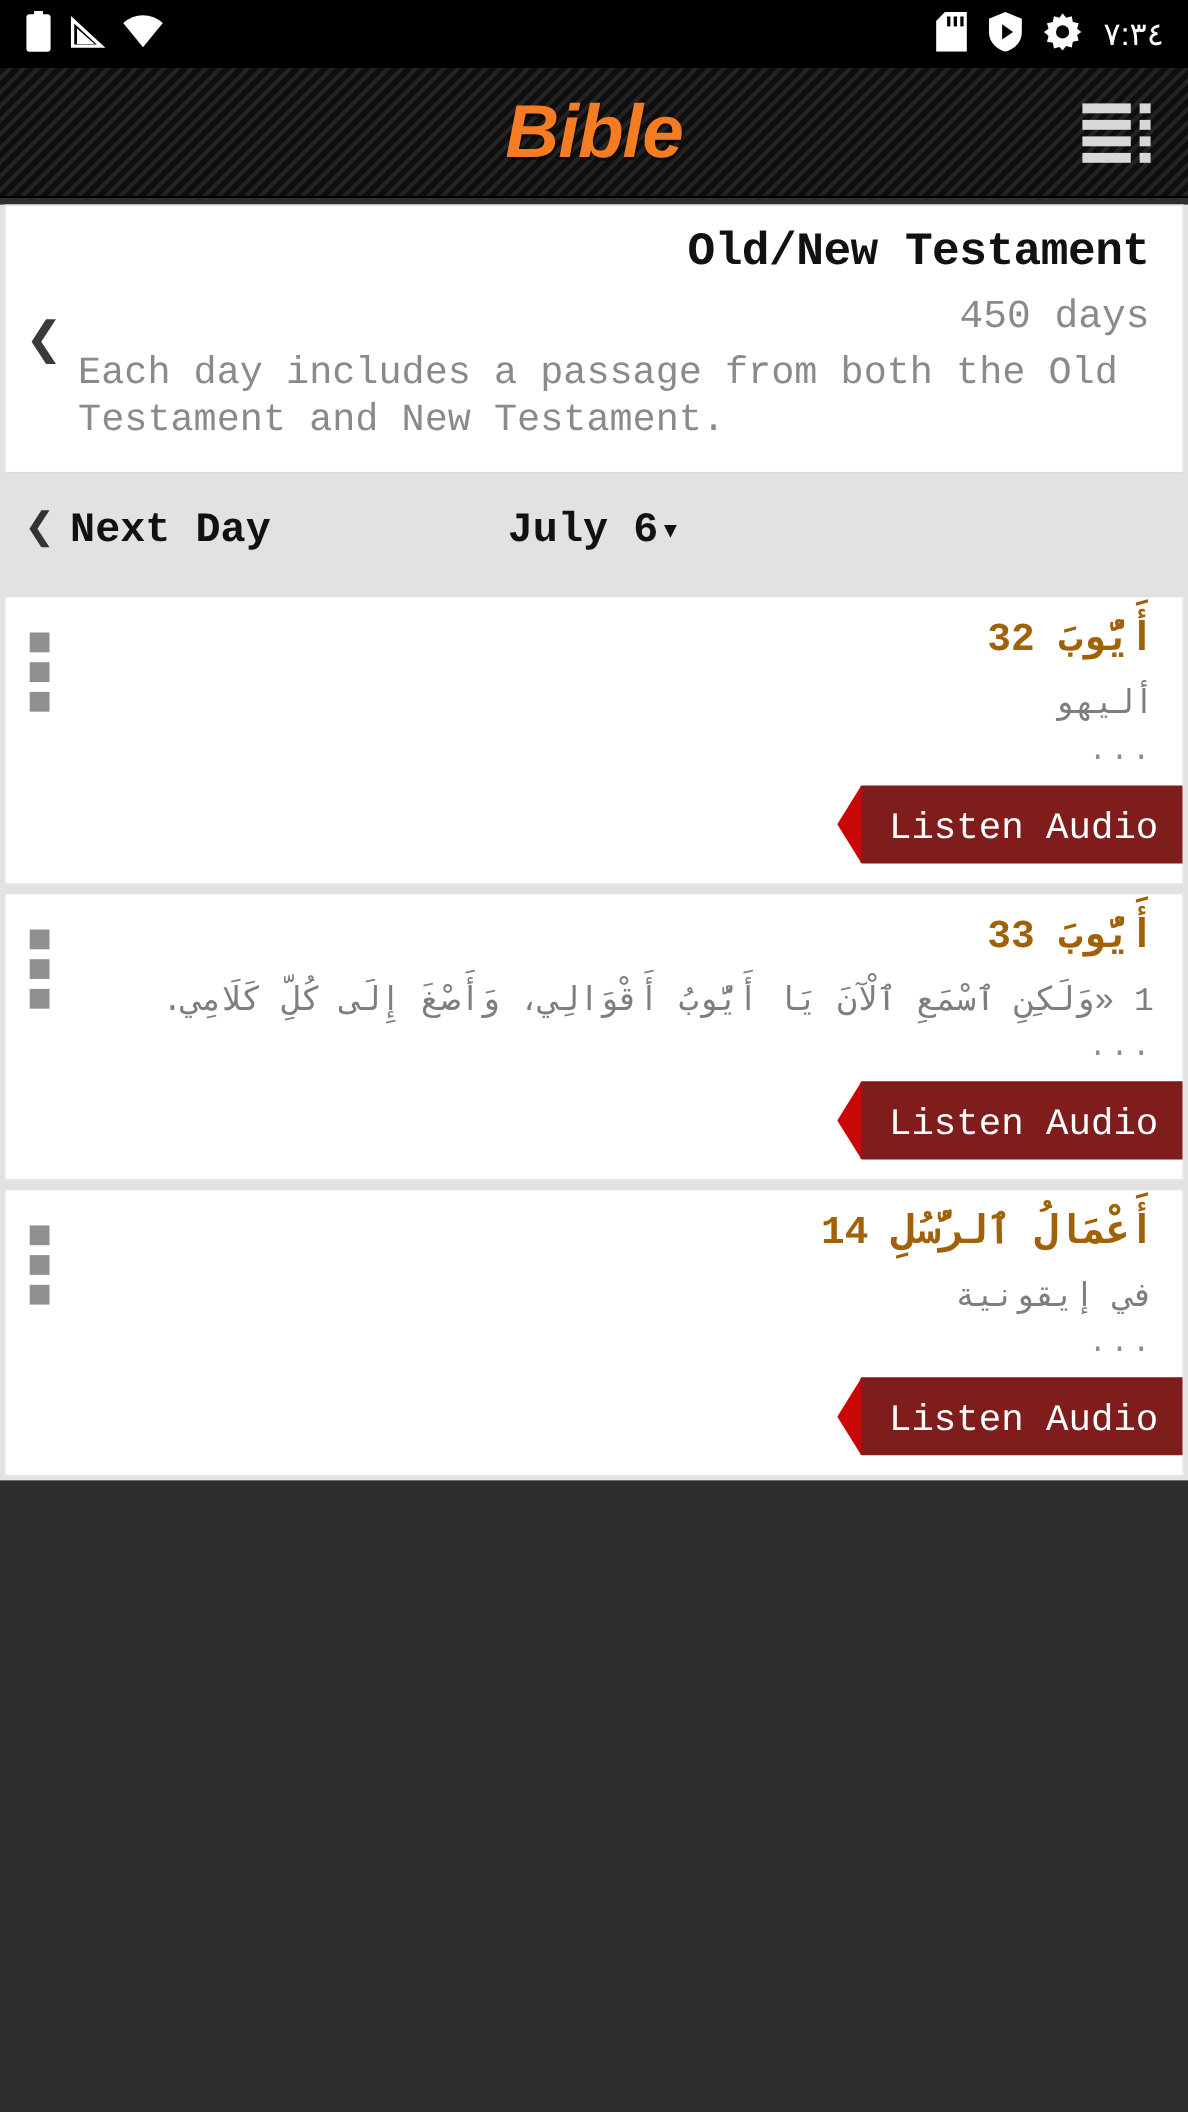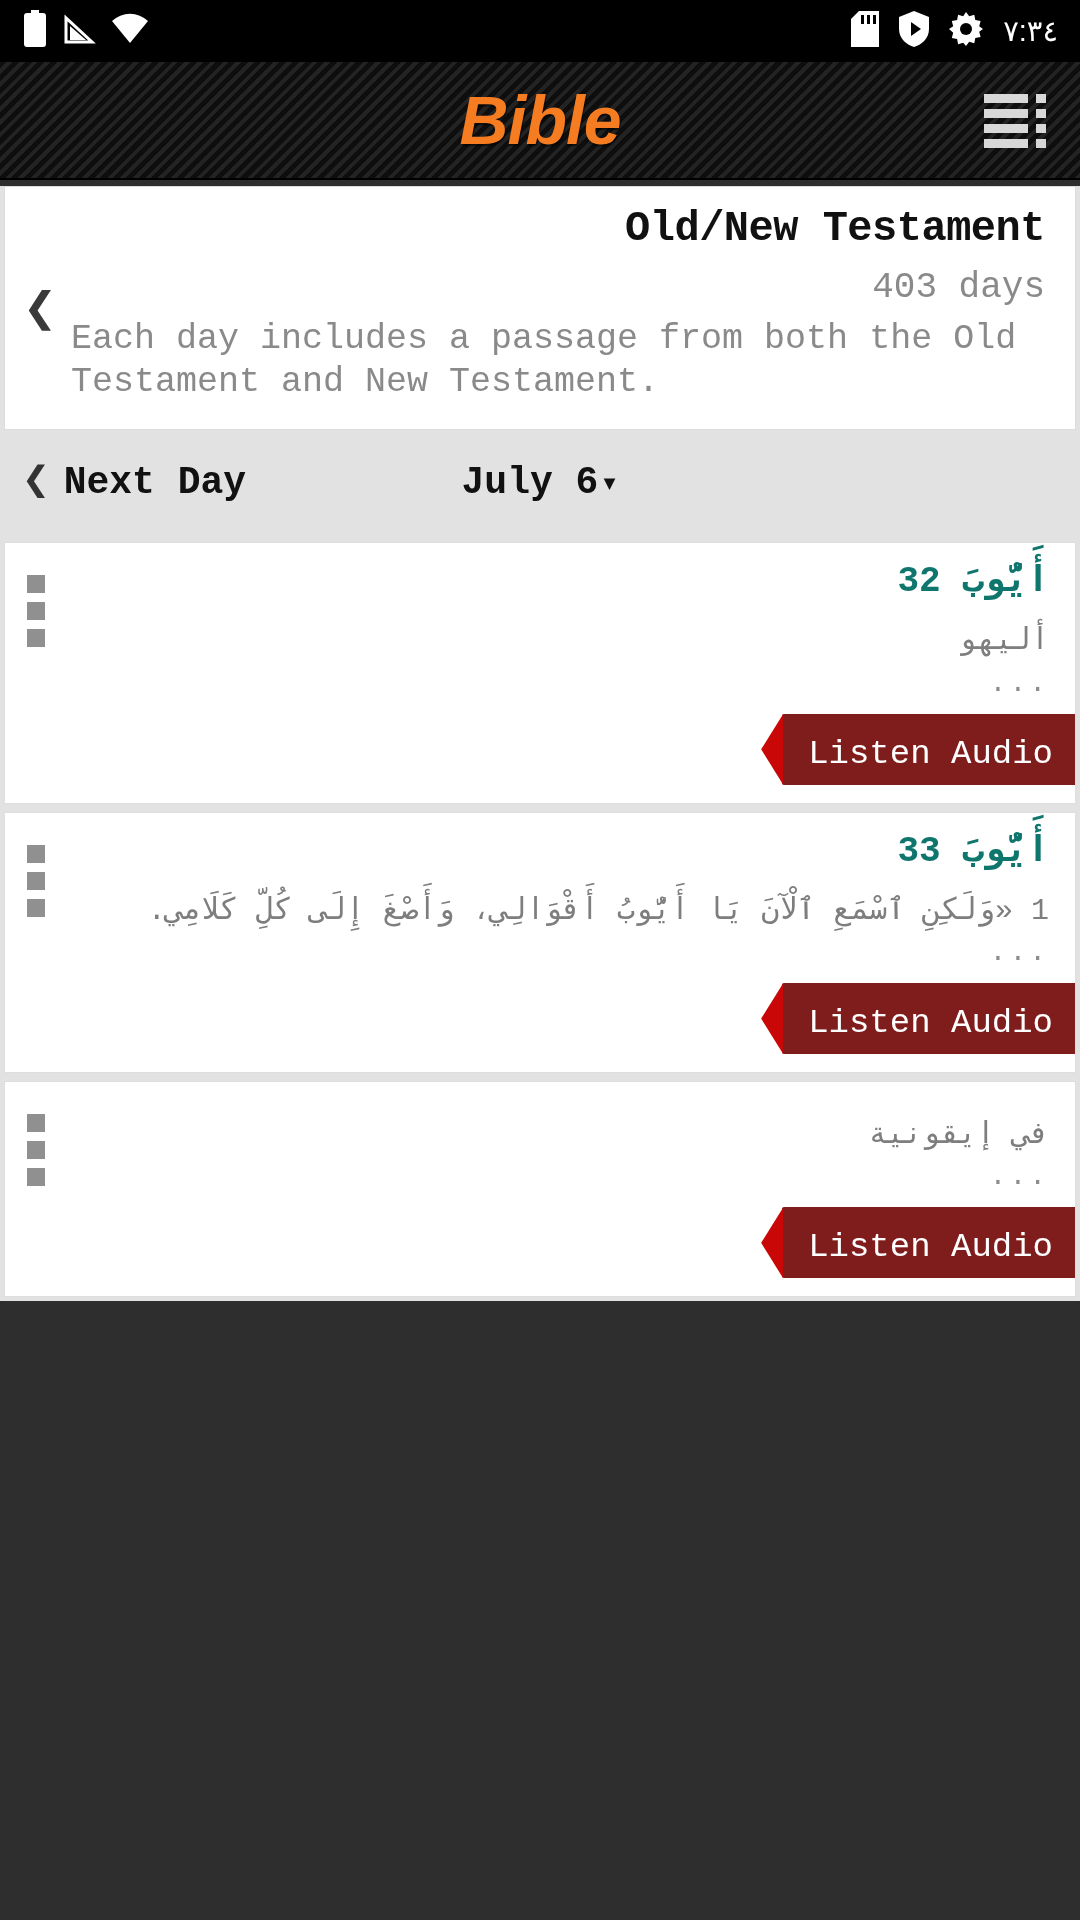--- a/index.html
+++ b/index.html
@@ -97,21 +97,21 @@
   .read-card {
     background: #fff; margin: 8px 4px 0 4px; border: 1px solid #dedede;
     position: relative; padding: 16px 26px 18px 26px; min-height: 196px;
   }
   .handle {
     position: absolute; left: 22px; top: 32px;
     display: flex; flex-direction: column; gap: 9px;
   }
   .handle i { display: block; width: 18px; height: 18px; background: #909090; }
   .read-title {
-    text-align: right; font-size: 36px; font-weight: bold; color: #0f766e;
+    text-align: right; font-size: 36px; font-weight: bold; color: #a16207;
     direction: rtl; line-height: 1.25;
   }
   .read-sub {
     text-align: right; font-size: 30px; color: #7e7e7e; direction: rtl;
     line-height: 1.35; margin-top: 17px;
   }
   .read-ellipsis {
     text-align: right; font-size: 28px; color: #8d8d8d; letter-spacing: 3px;
     margin-top: 8px; line-height: 1;
   }
@@ -191,21 +191,21 @@
         <span class="dot r2"></span>
       <span class="bar r3"></span>
         <span class="dot r3"></span>
     </div>
   </div>
 
   <div class="content">
 
     <div class="plan-card">
       <div class="plan-title">Old/New Testament</div>
-      <div class="plan-days">403 days</div>
+      <div class="plan-days">450 days</div>
       <div class="back-chevron">❮</div>
       <div class="plan-desc">Each day includes a passage from both the Old Testament and New Testament.</div>
     </div>
 
     <div class="daynav">
       <div class="nav-item">
         <span class="chev">❮</span>
         <span>Next Day</span>
       </div>
       <div class="center">
@@ -243,20 +243,21 @@
           <div class="audio-tag">Listen Audio</div>
         </div>
       </div>
 
       <div class="read-card">
         <div class="handle">
             <i></i>
             <i></i>
             <i></i>
           </div>
+        <div class="read-title">أَعْمَالُ ٱلرُّسُلِ 14</div>
         <div class="read-sub">في إيقونية</div>
         <div class="read-ellipsis">...</div>
         <div class="audio-row">
           <div class="audio-tag">Listen Audio</div>
         </div>
       </div>
 
     </div>
   </div>
 

